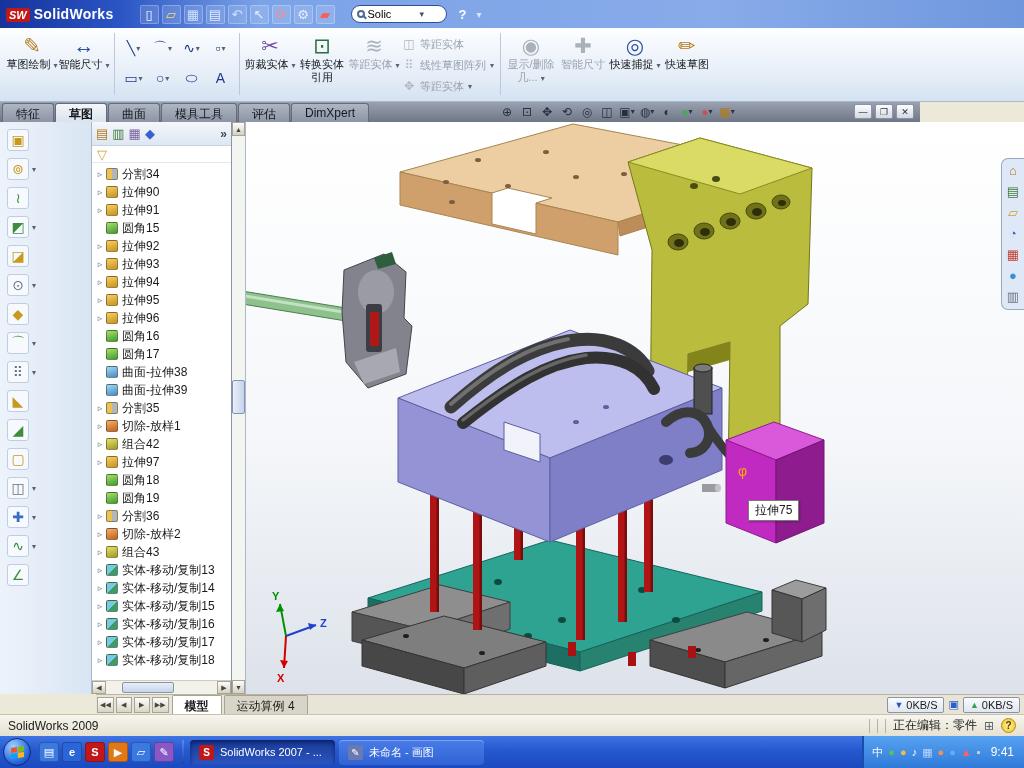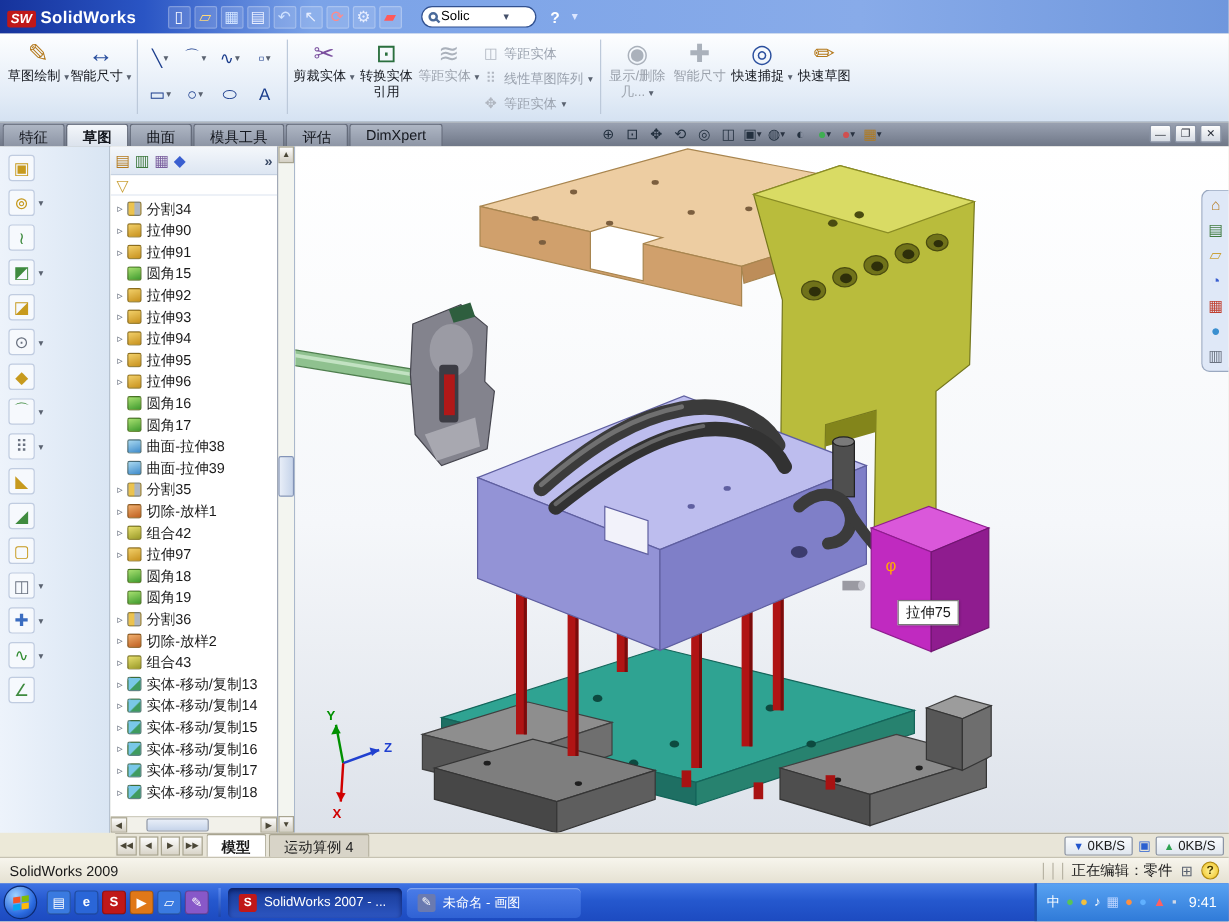--- a/index.html
+++ b/index.html
@@ -42,21 +42,21 @@
   .da{color:#5a6270;font-size:8px;font-weight:normal}
   #cm-sketch{display:grid;grid-template-columns:repeat(4,29px);grid-template-rows:30px 30px;margin-top:2px;flex:none}
   .skcell{display:flex;align-items:center;justify-content:center;gap:1px}
   .skg{color:#1a3c8c;font-size:14px}
   #cm-stack{display:flex;flex-direction:column;justify-content:center;gap:3px;margin:4px 2px 0 2px;flex:none}
   .stkrow{display:flex;align-items:center;gap:4px;height:18px;white-space:nowrap}
   .stkrow .sg{color:#b0b6c0;font-size:12px;width:14px;text-align:center}
   .stkrow .sl{color:#9aa2ae;font-size:11px}
 
   
-  #tabstrip{position:absolute;top:102px;left:0;width:1024px;height:20px;
+  #tabstrip{position:absolute;top:102px;left:0;width:920px;height:20px;
     background:linear-gradient(#9aa2b2,#6f7787);display:flex;align-items:flex-end}
   #ribbon-tabs{display:flex;align-items:flex-end;padding-left:2px;height:20px}
   .rtab{height:19px;padding:2px 13px 0 13px;background:linear-gradient(#aeb6c4,#8d95a5);
     border:1px solid #646b7a;border-bottom:none;border-radius:3px 3px 0 0;margin-right:1px;
     font-size:12px;color:#15181f;white-space:nowrap}
   .rtab.active{background:linear-gradient(#f4f7fb,#dbe2ec);font-weight:bold}
   #view-toolbar{position:absolute;left:498px;top:1px;display:flex;align-items:center;gap:2px}
   .vticon{display:inline-flex;align-items:center;justify-content:center;width:18px;height:17px;
     font-size:12px;border-radius:2px}
   #win-controls{position:absolute;right:6px;top:2px;display:flex;gap:3px}

